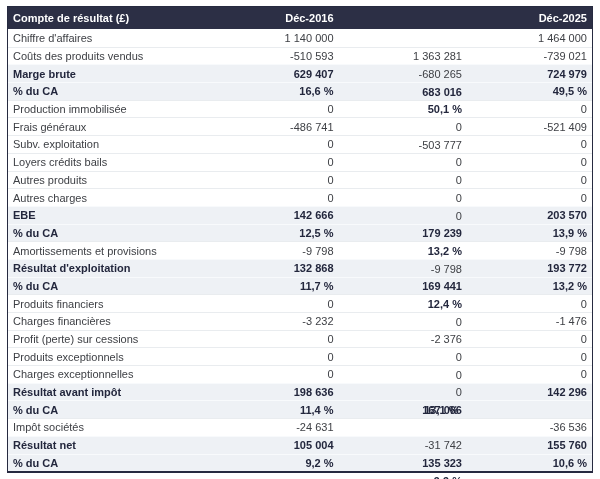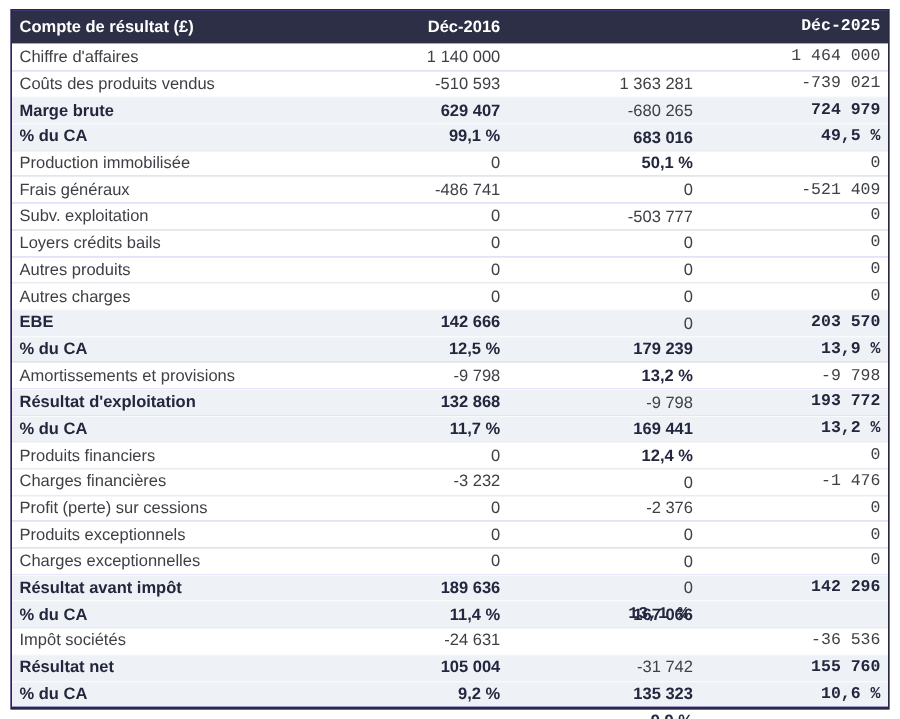--- a/index.html
+++ b/index.html
@@ -50,21 +50,21 @@
   .c1 {
     flex: 0 0 34%;
     padding-left: 5px;
     box-sizing: border-box;
     text-align: left;
     white-space: nowrap;
     overflow: hidden;
   }
   .c2 { flex: 0 0 22.6%; }
   .c3 { flex: 0 0 22%; margin-top: 36px; }
-  .c4 { flex: 0 0 21.4%; font-family: Liberation Mono, monospace; }
+  .c4 { flex: 0 0 21.4%; }
   .num {
     text-align: right;
     padding-right: 5px;
     box-sizing: border-box;
     white-space: nowrap;
   }
 </style>
 </head>
 <body>
 
@@ -89,21 +89,21 @@
         <div class="c4 num">-739 021</div>
       </div>
       <div class="row em">
         <div class="c1">Marge brute</div>
         <div class="c2 num">629 407</div>
         <div class="c3 num">683 016</div>
         <div class="c4 num">724 979</div>
       </div>
       <div class="row em">
         <div class="c1">% du CA</div>
-        <div class="c2 num">99,1 %</div>
+        <div class="c2 num">16,6 %</div>
         <div class="c3 num">50,1 %</div>
         <div class="c4 num">49,5 %</div>
       </div>
       <div class="row">
         <div class="c1">Production immobilisée</div>
         <div class="c2 num">0</div>
         <div class="c3 num">0</div>
         <div class="c4 num">0</div>
       </div>
       <div class="row">
@@ -191,21 +191,21 @@
         <div class="c4 num">0</div>
       </div>
       <div class="row">
         <div class="c1">Charges exceptionnelles</div>
         <div class="c2 num">0</div>
         <div class="c3 num">0</div>
         <div class="c4 num">0</div>
       </div>
       <div class="row em">
         <div class="c1">Résultat avant impôt</div>
-        <div class="c2 num">189 636</div>
+        <div class="c2 num">198 636</div>
         <div class="c3 num">167 066</div>
         <div class="c4 num">142 296</div>
       </div>
       <div class="row em">
         <div class="c1">% du CA</div>
         <div class="c2 num">11,4 %</div>
         <div class="c4 num">13,1 %</div>
       </div>
       <div class="row">
         <div class="c1">Impôt sociétés</div>

